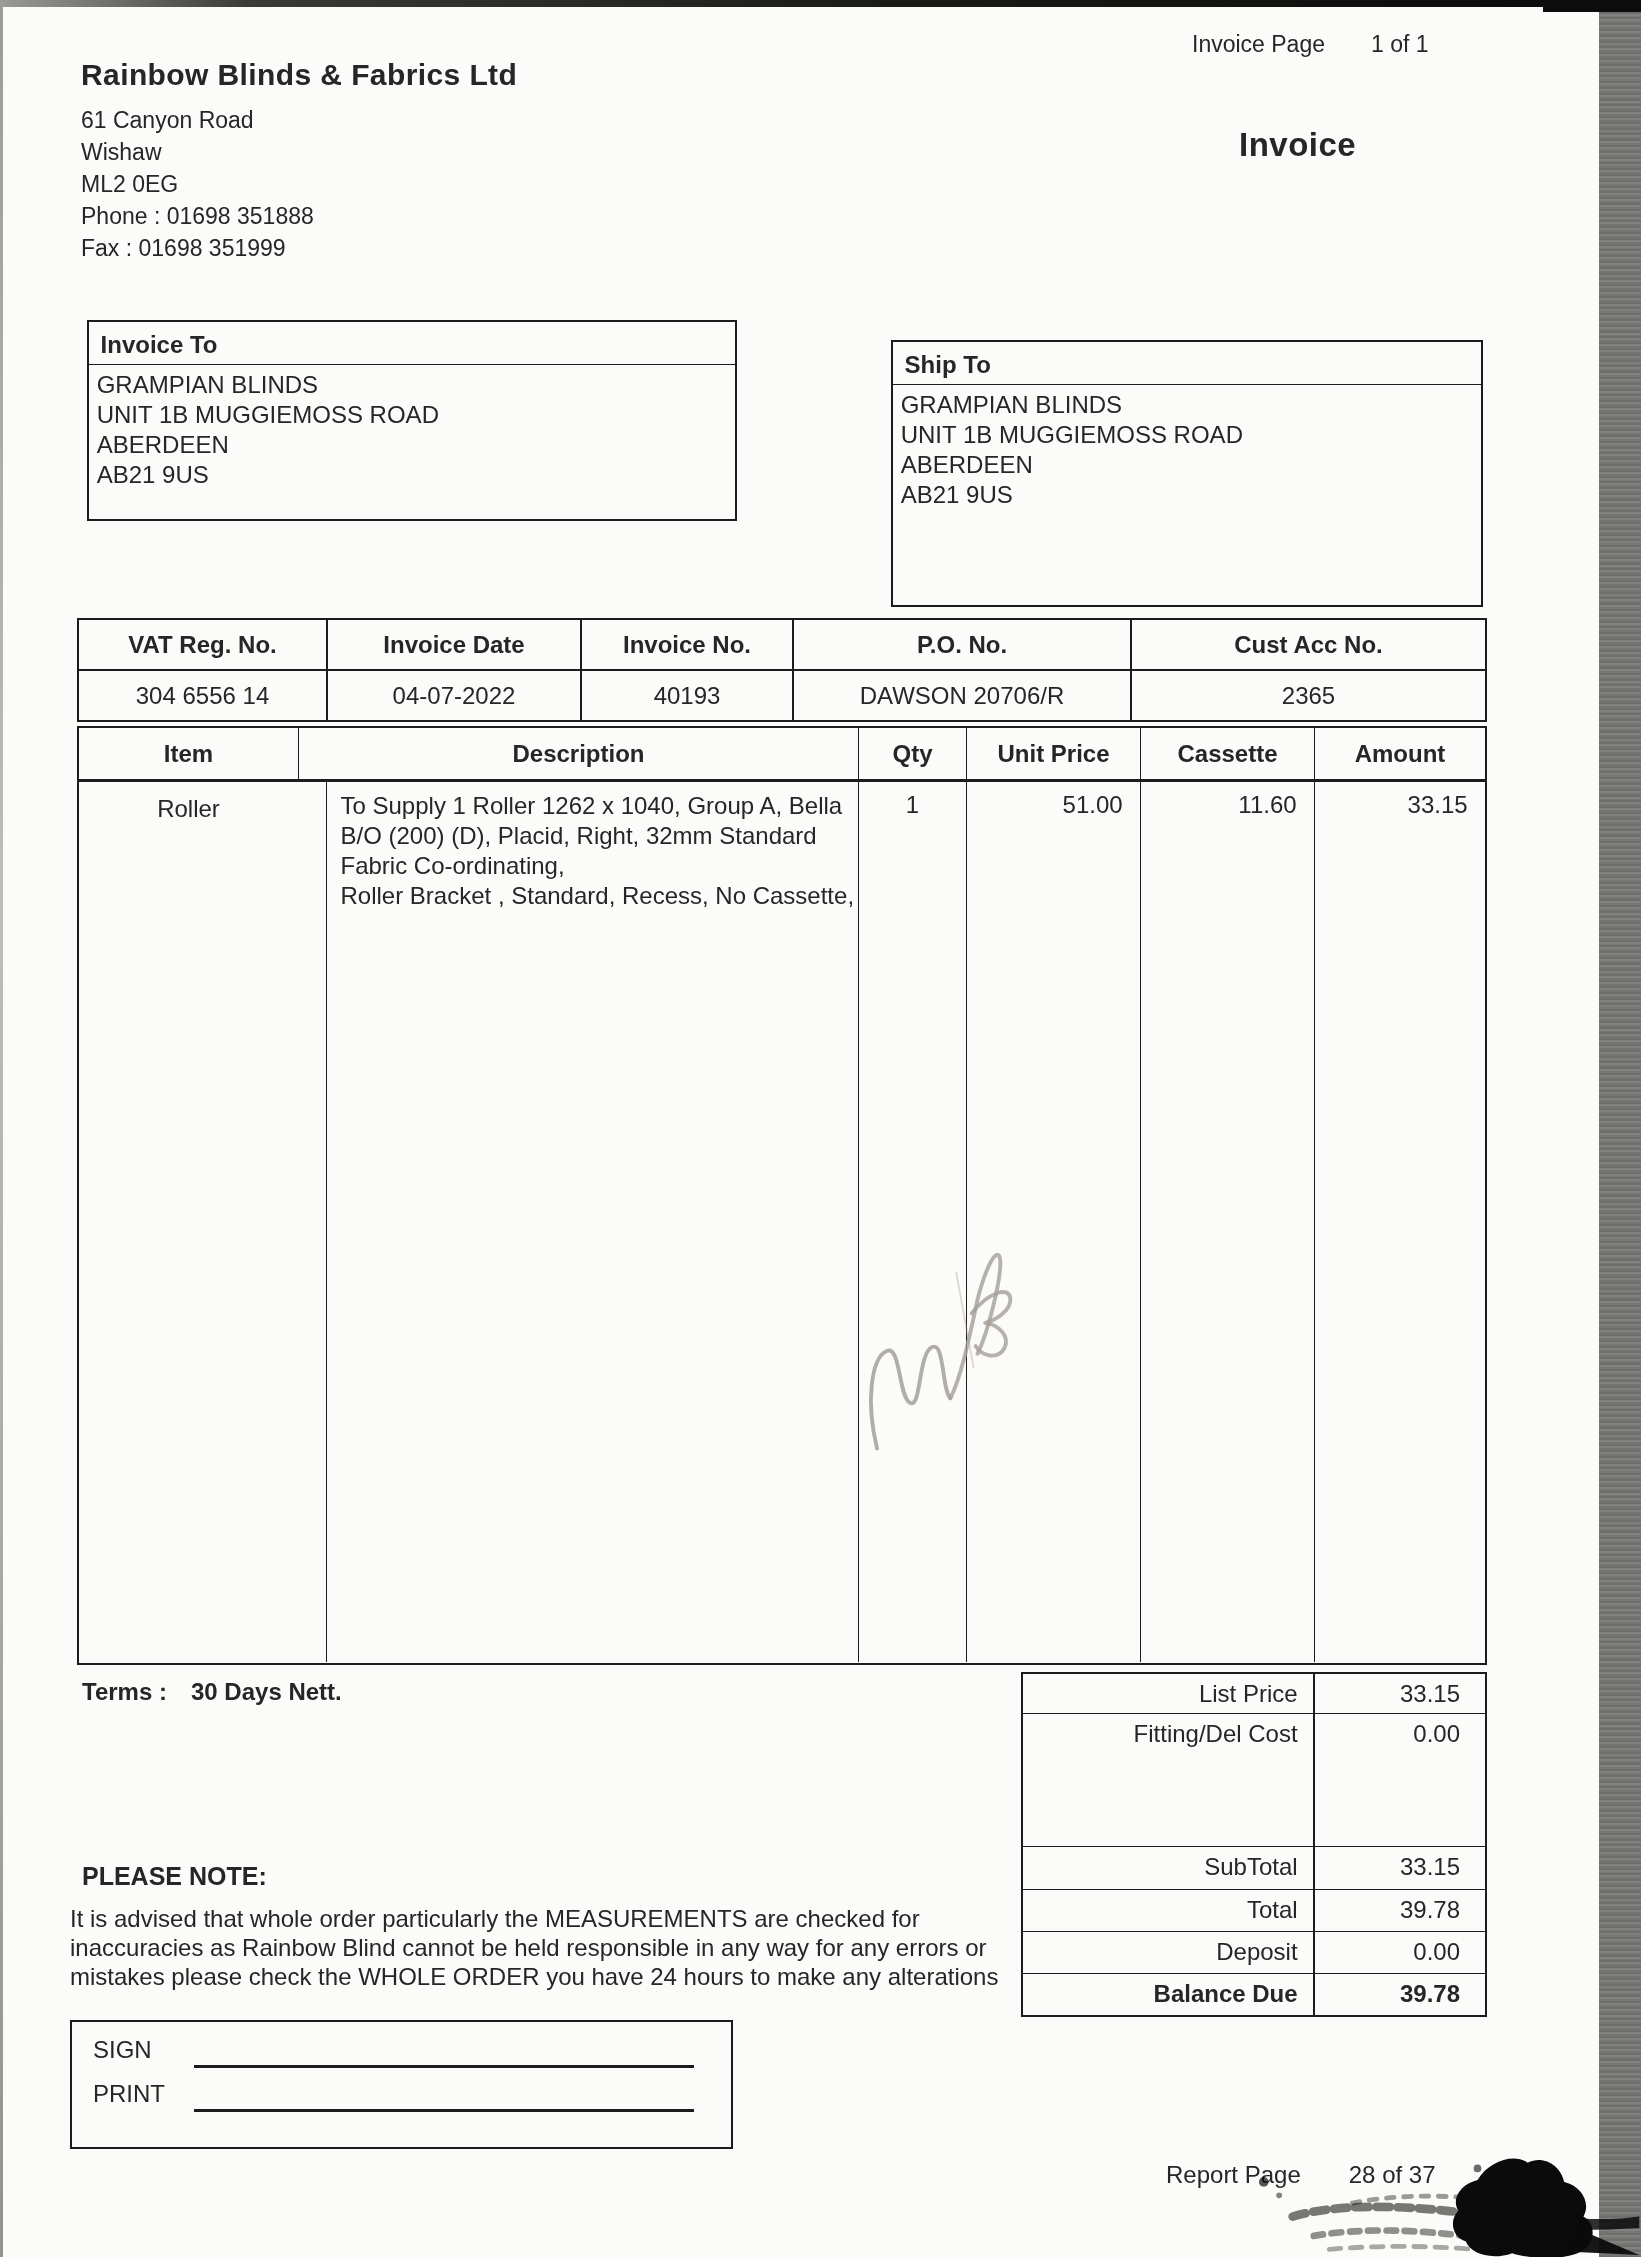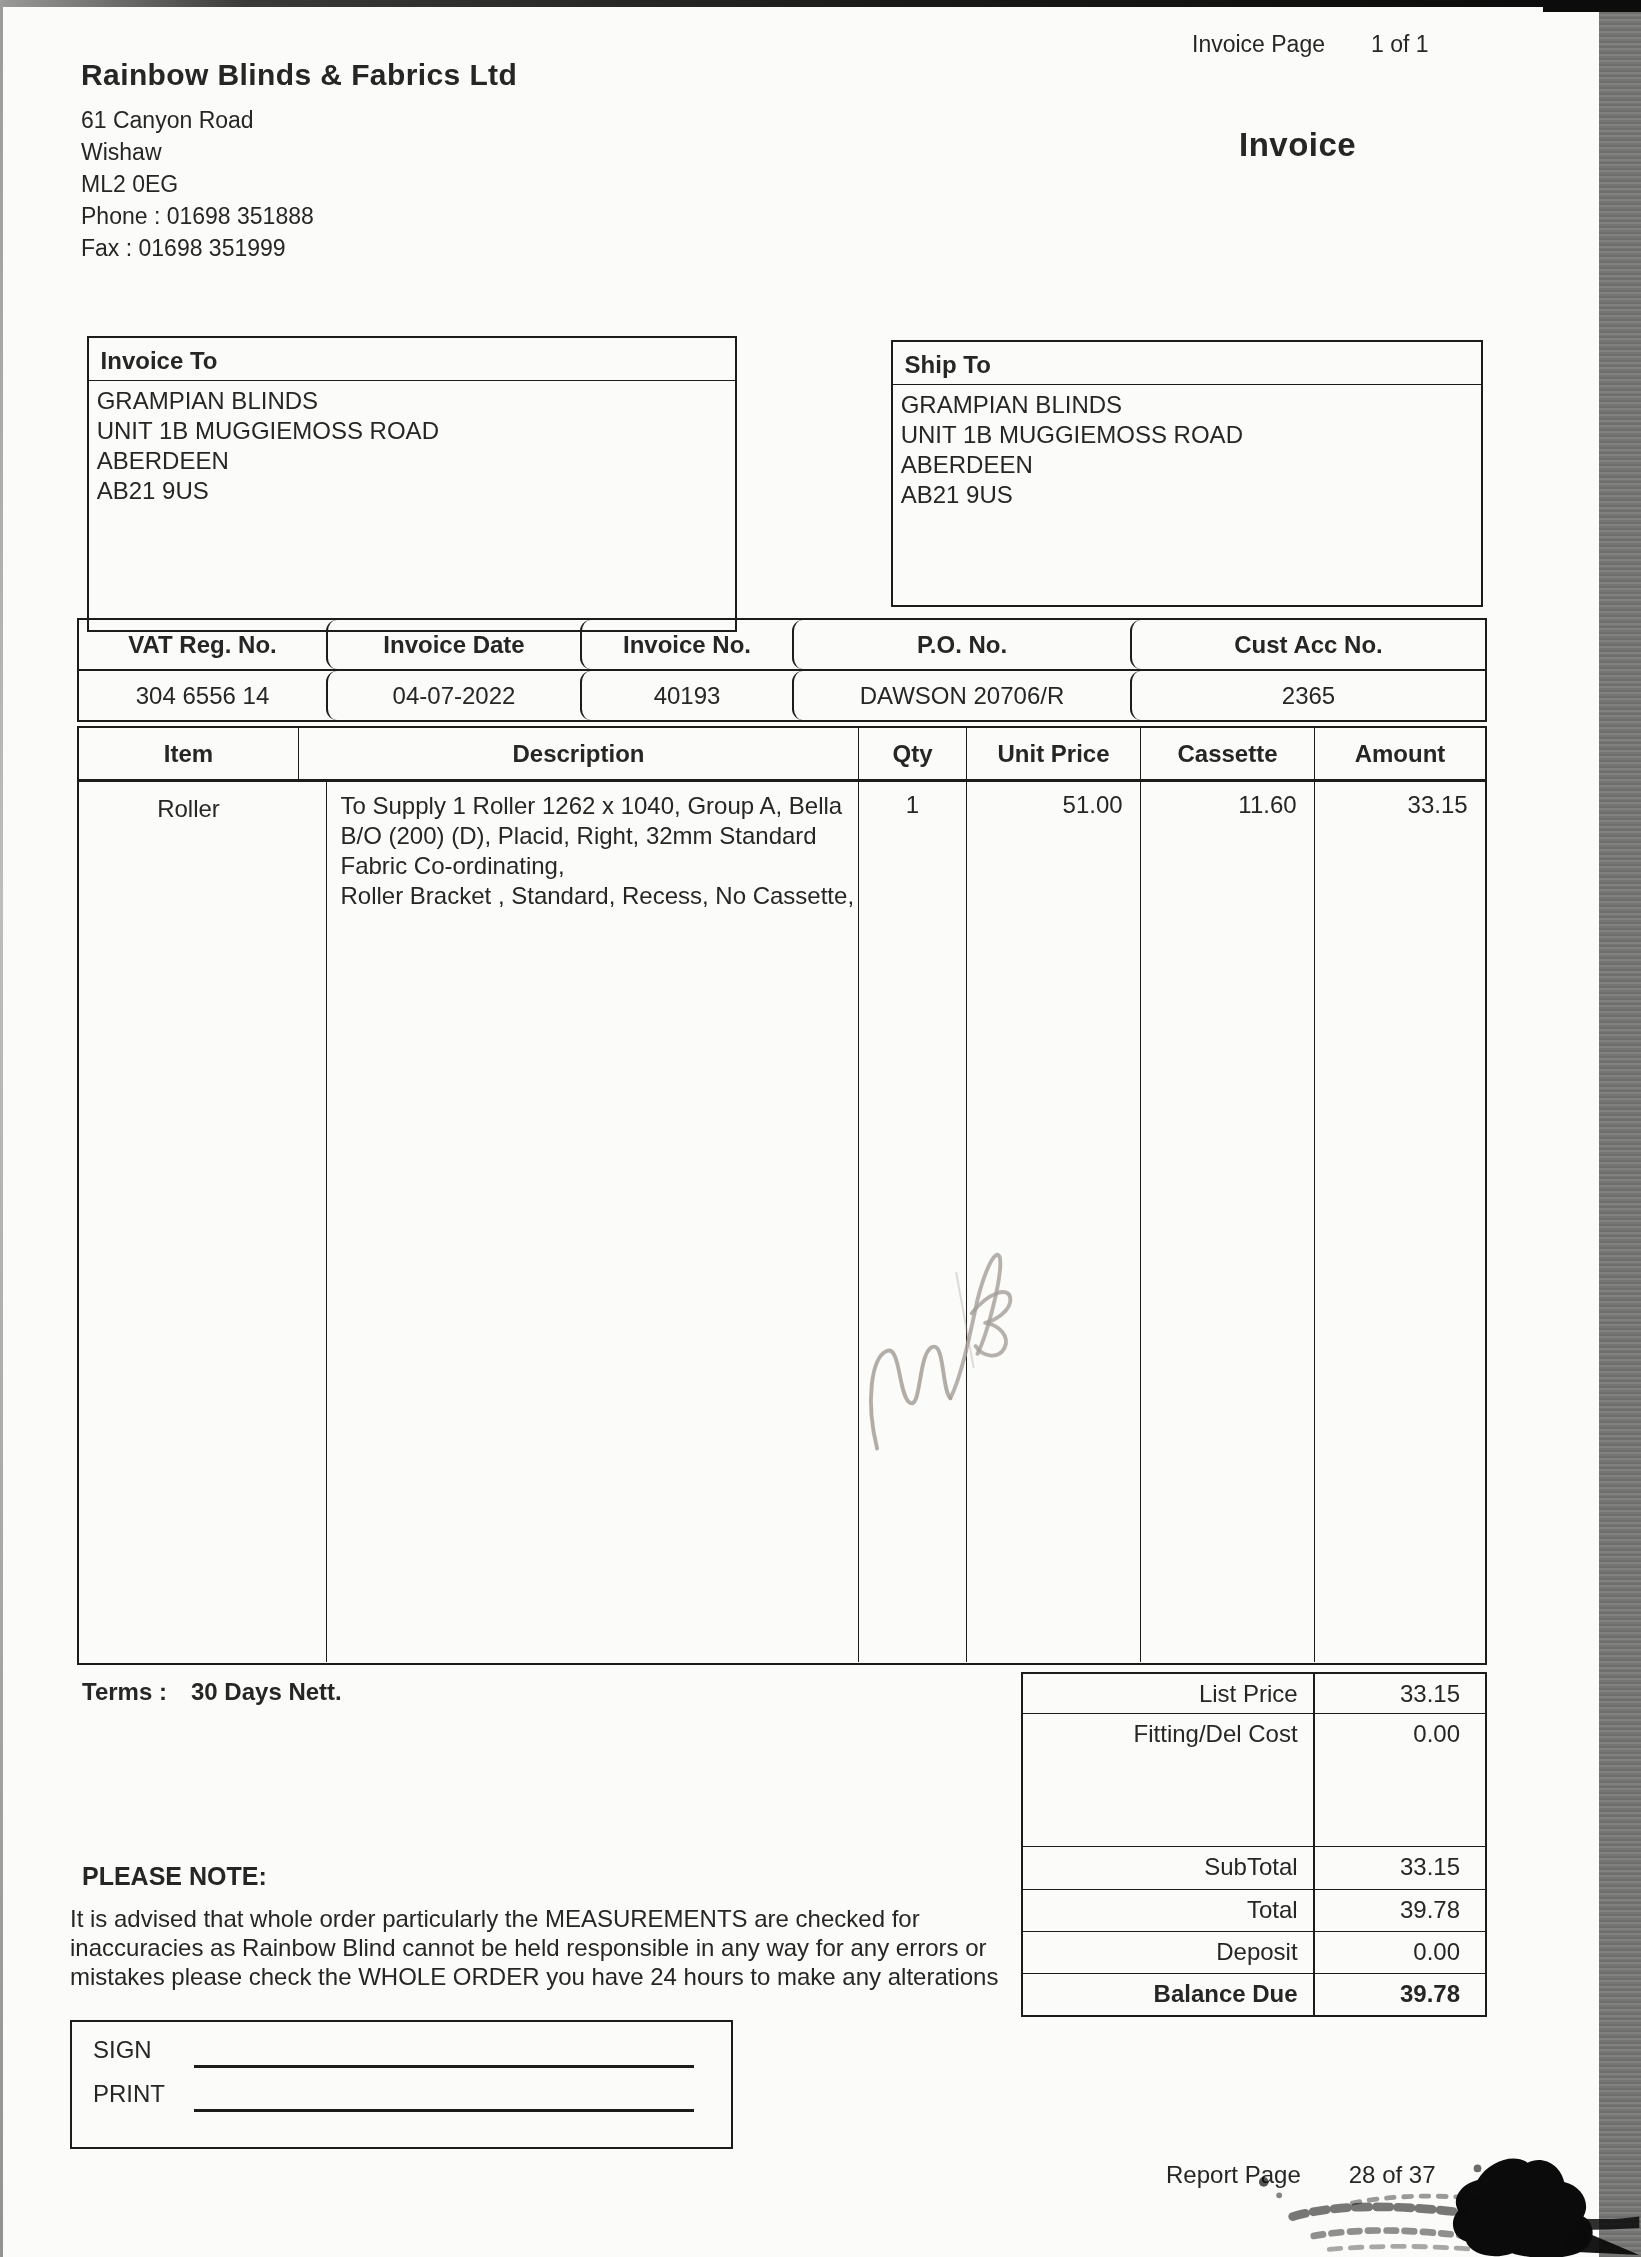--- a/index.html
+++ b/index.html
@@ -29,28 +29,28 @@
   .company-line{font-size:23px;line-height:32px;white-space:nowrap;}
 
   .invoice-page-line{position:absolute;left:1192px;top:31px;font-size:23px;display:flex;gap:46px;}
   .invoice-title{position:absolute;left:1239px;top:126px;font-size:33px;font-weight:bold;letter-spacing:0.5px;}
 
   
   .addr-box{position:absolute;border:2.9px solid var(--border);box-sizing:border-box;}
   .addr-title{font-weight:bold;font-size:24px;padding:8.7px 0 5.8px 11.6px;border-bottom:1.9px solid var(--border);}
   .addr-lines{padding:4.8px 0 0 7.7px;font-size:24px;line-height:30px;}
   .addr-lines div{white-space:nowrap;}
-  .invoice-to{left:87px;top:336px;width:650px;height:296px;}
+  .invoice-to{left:87px;top:320px;width:650px;height:201px;}
   .ship-to{left:891px;top:340px;width:592px;height:267px;}
 
   
   .meta-table{position:absolute;left:77px;top:618px;width:1410px;border:2.9px solid var(--border);box-sizing:border-box;}
   .meta-row{display:grid;grid-template-columns:247px 254px 212px 338px auto;}
   .meta-head{font-weight:bold;border-bottom:2.9px solid var(--border);}
-  .meta-cell{text-align:center;font-size:24px;padding:10.6px 3.9px;white-space:nowrap;border-radius:11px;}
+  .meta-cell{text-align:center;font-size:24px;padding:10.6px 3.9px;white-space:nowrap;}
   .meta-cell + .meta-cell{border-left:2.9px solid var(--border);}
 
   
   .items-table{position:absolute;left:77px;top:726px;width:1410px;height:939px;border:2.9px solid var(--border);box-sizing:border-box;}
   .items-head{display:grid;grid-template-columns:219px 560px 108px 174px 174px auto;border-bottom:3.9px solid var(--border);font-weight:bold;}
   .items-head-cell{text-align:center;font-size:24px;padding:11.6px 0;}
   .items-head-cell + .items-head-cell{border-left:1.9px solid var(--border);}
   .items-body{display:grid;grid-template-columns:219px 560px 108px 174px 174px auto;height:calc(100% - 55px);}
   .items-col + .items-col{border-left:1.9px solid var(--border);}
   .cell-item{text-align:center;font-size:24px;padding-top:13px;}

